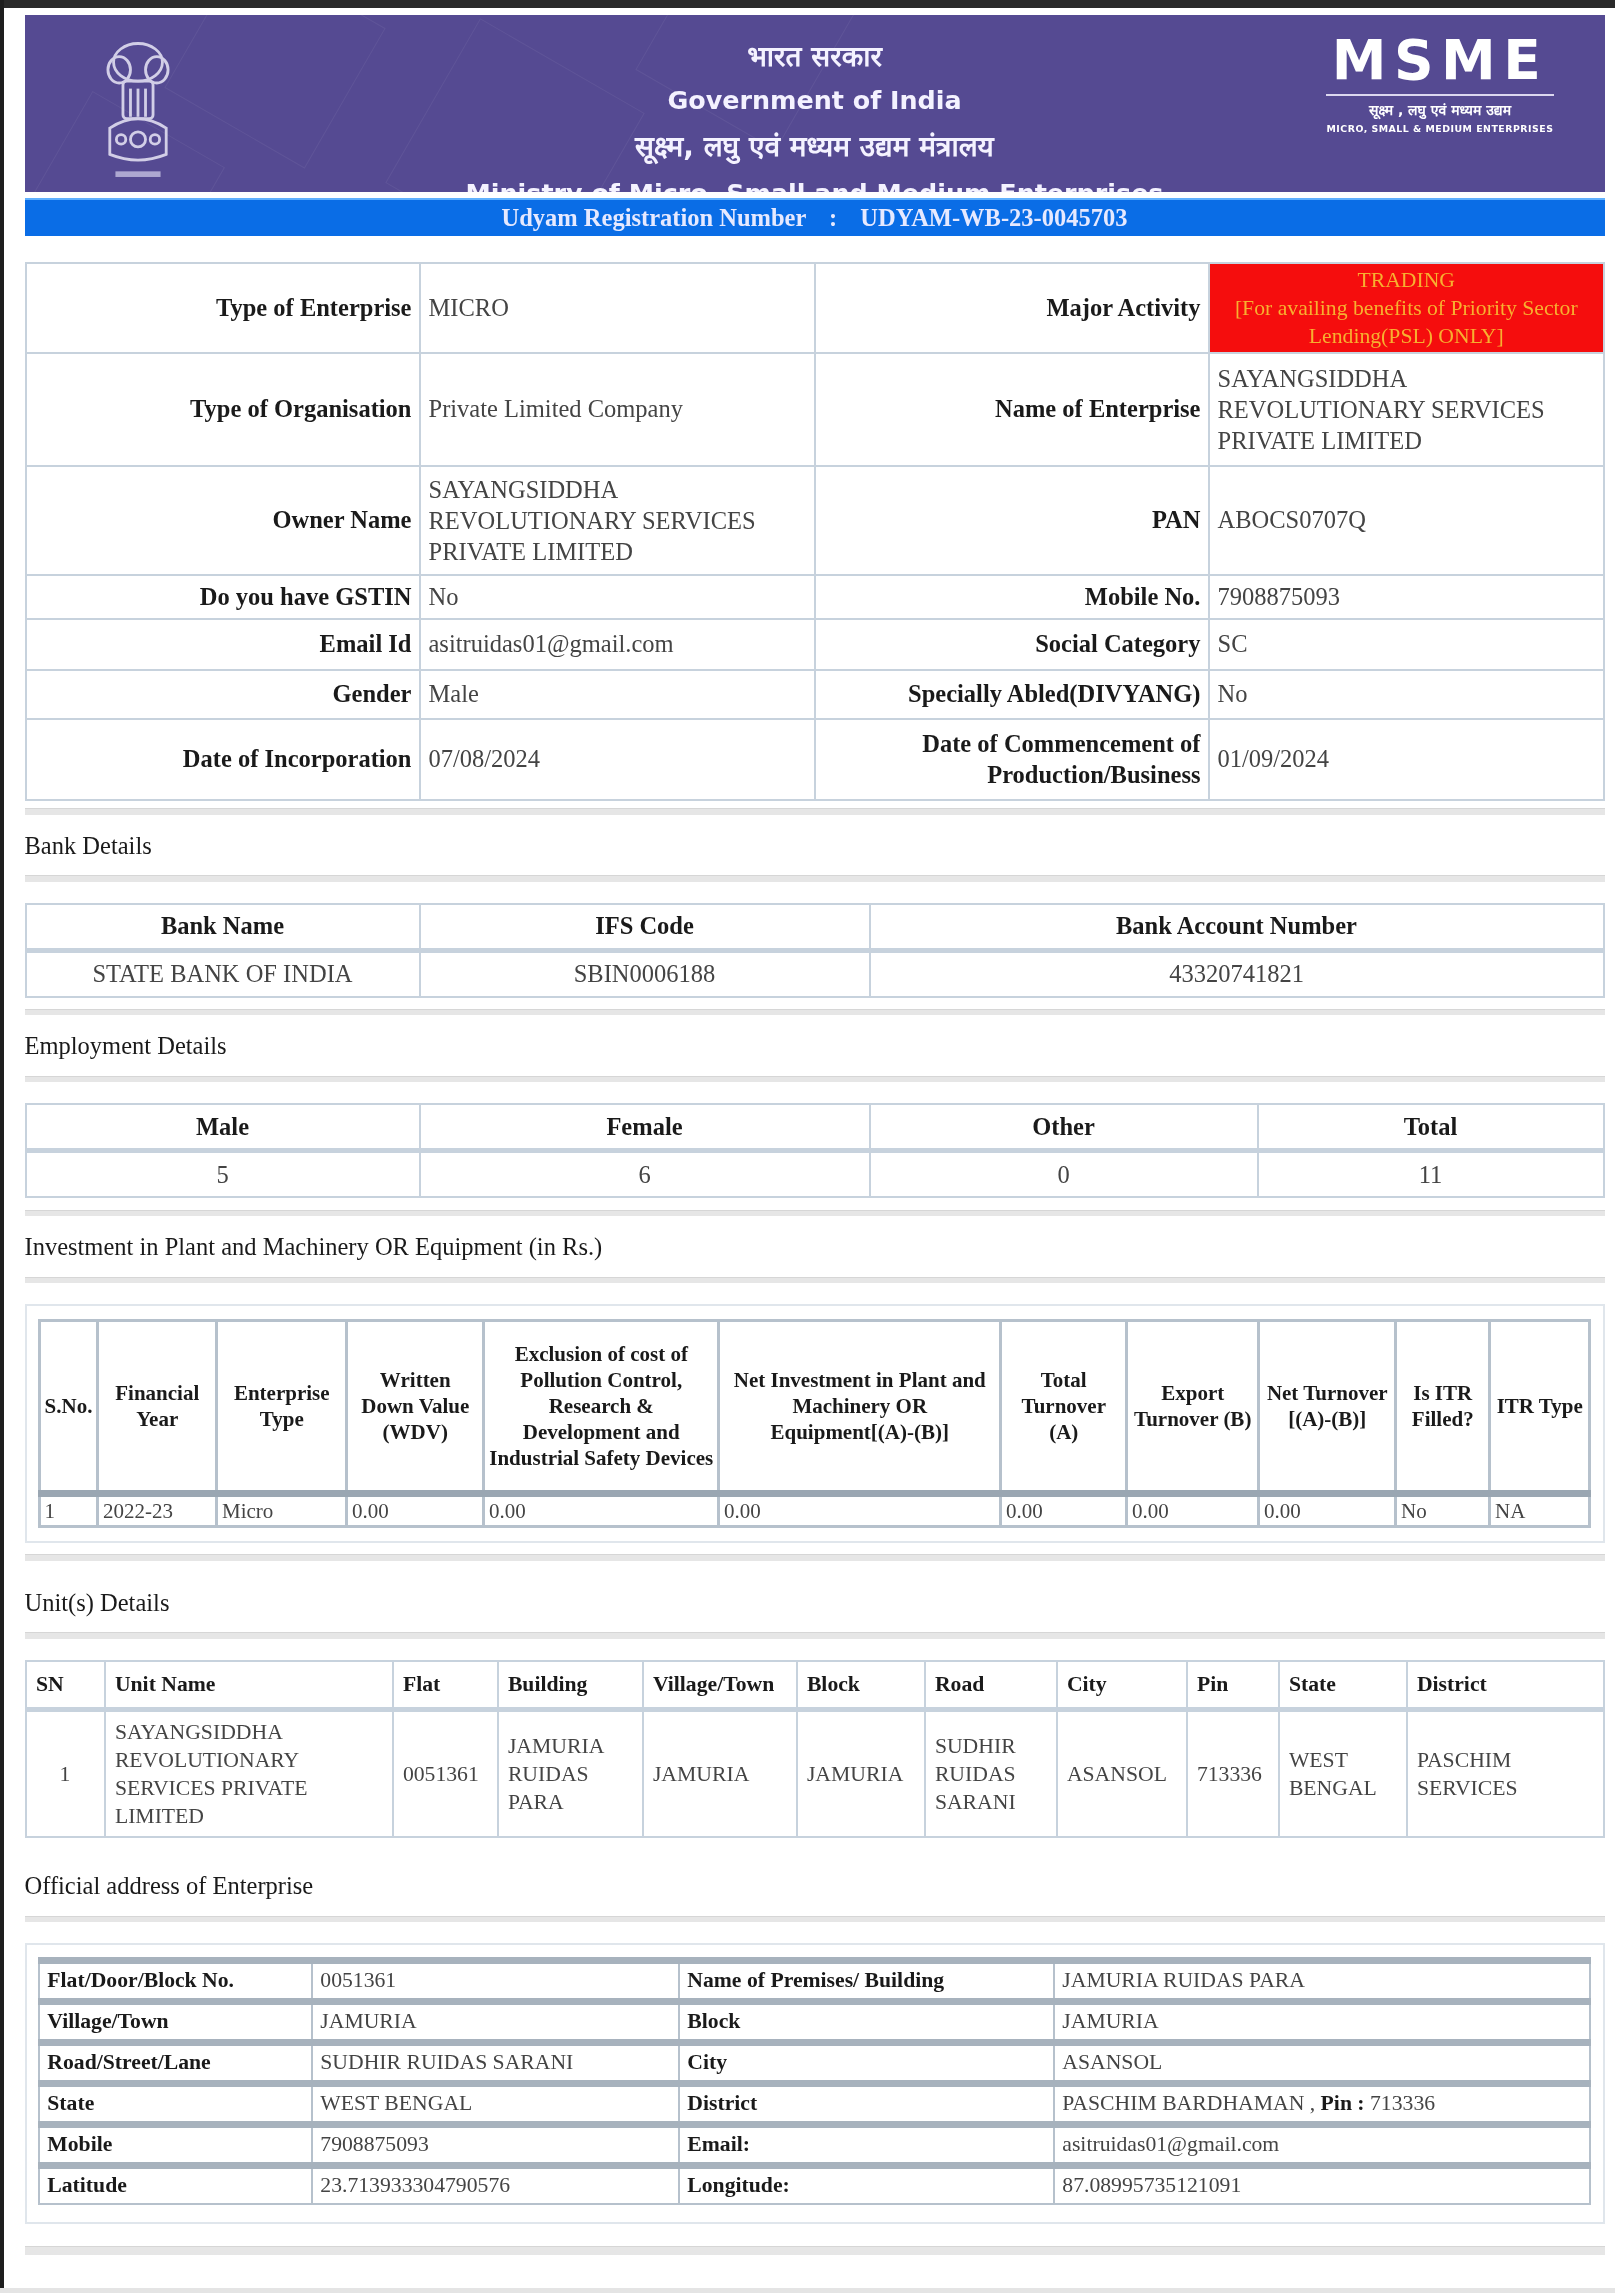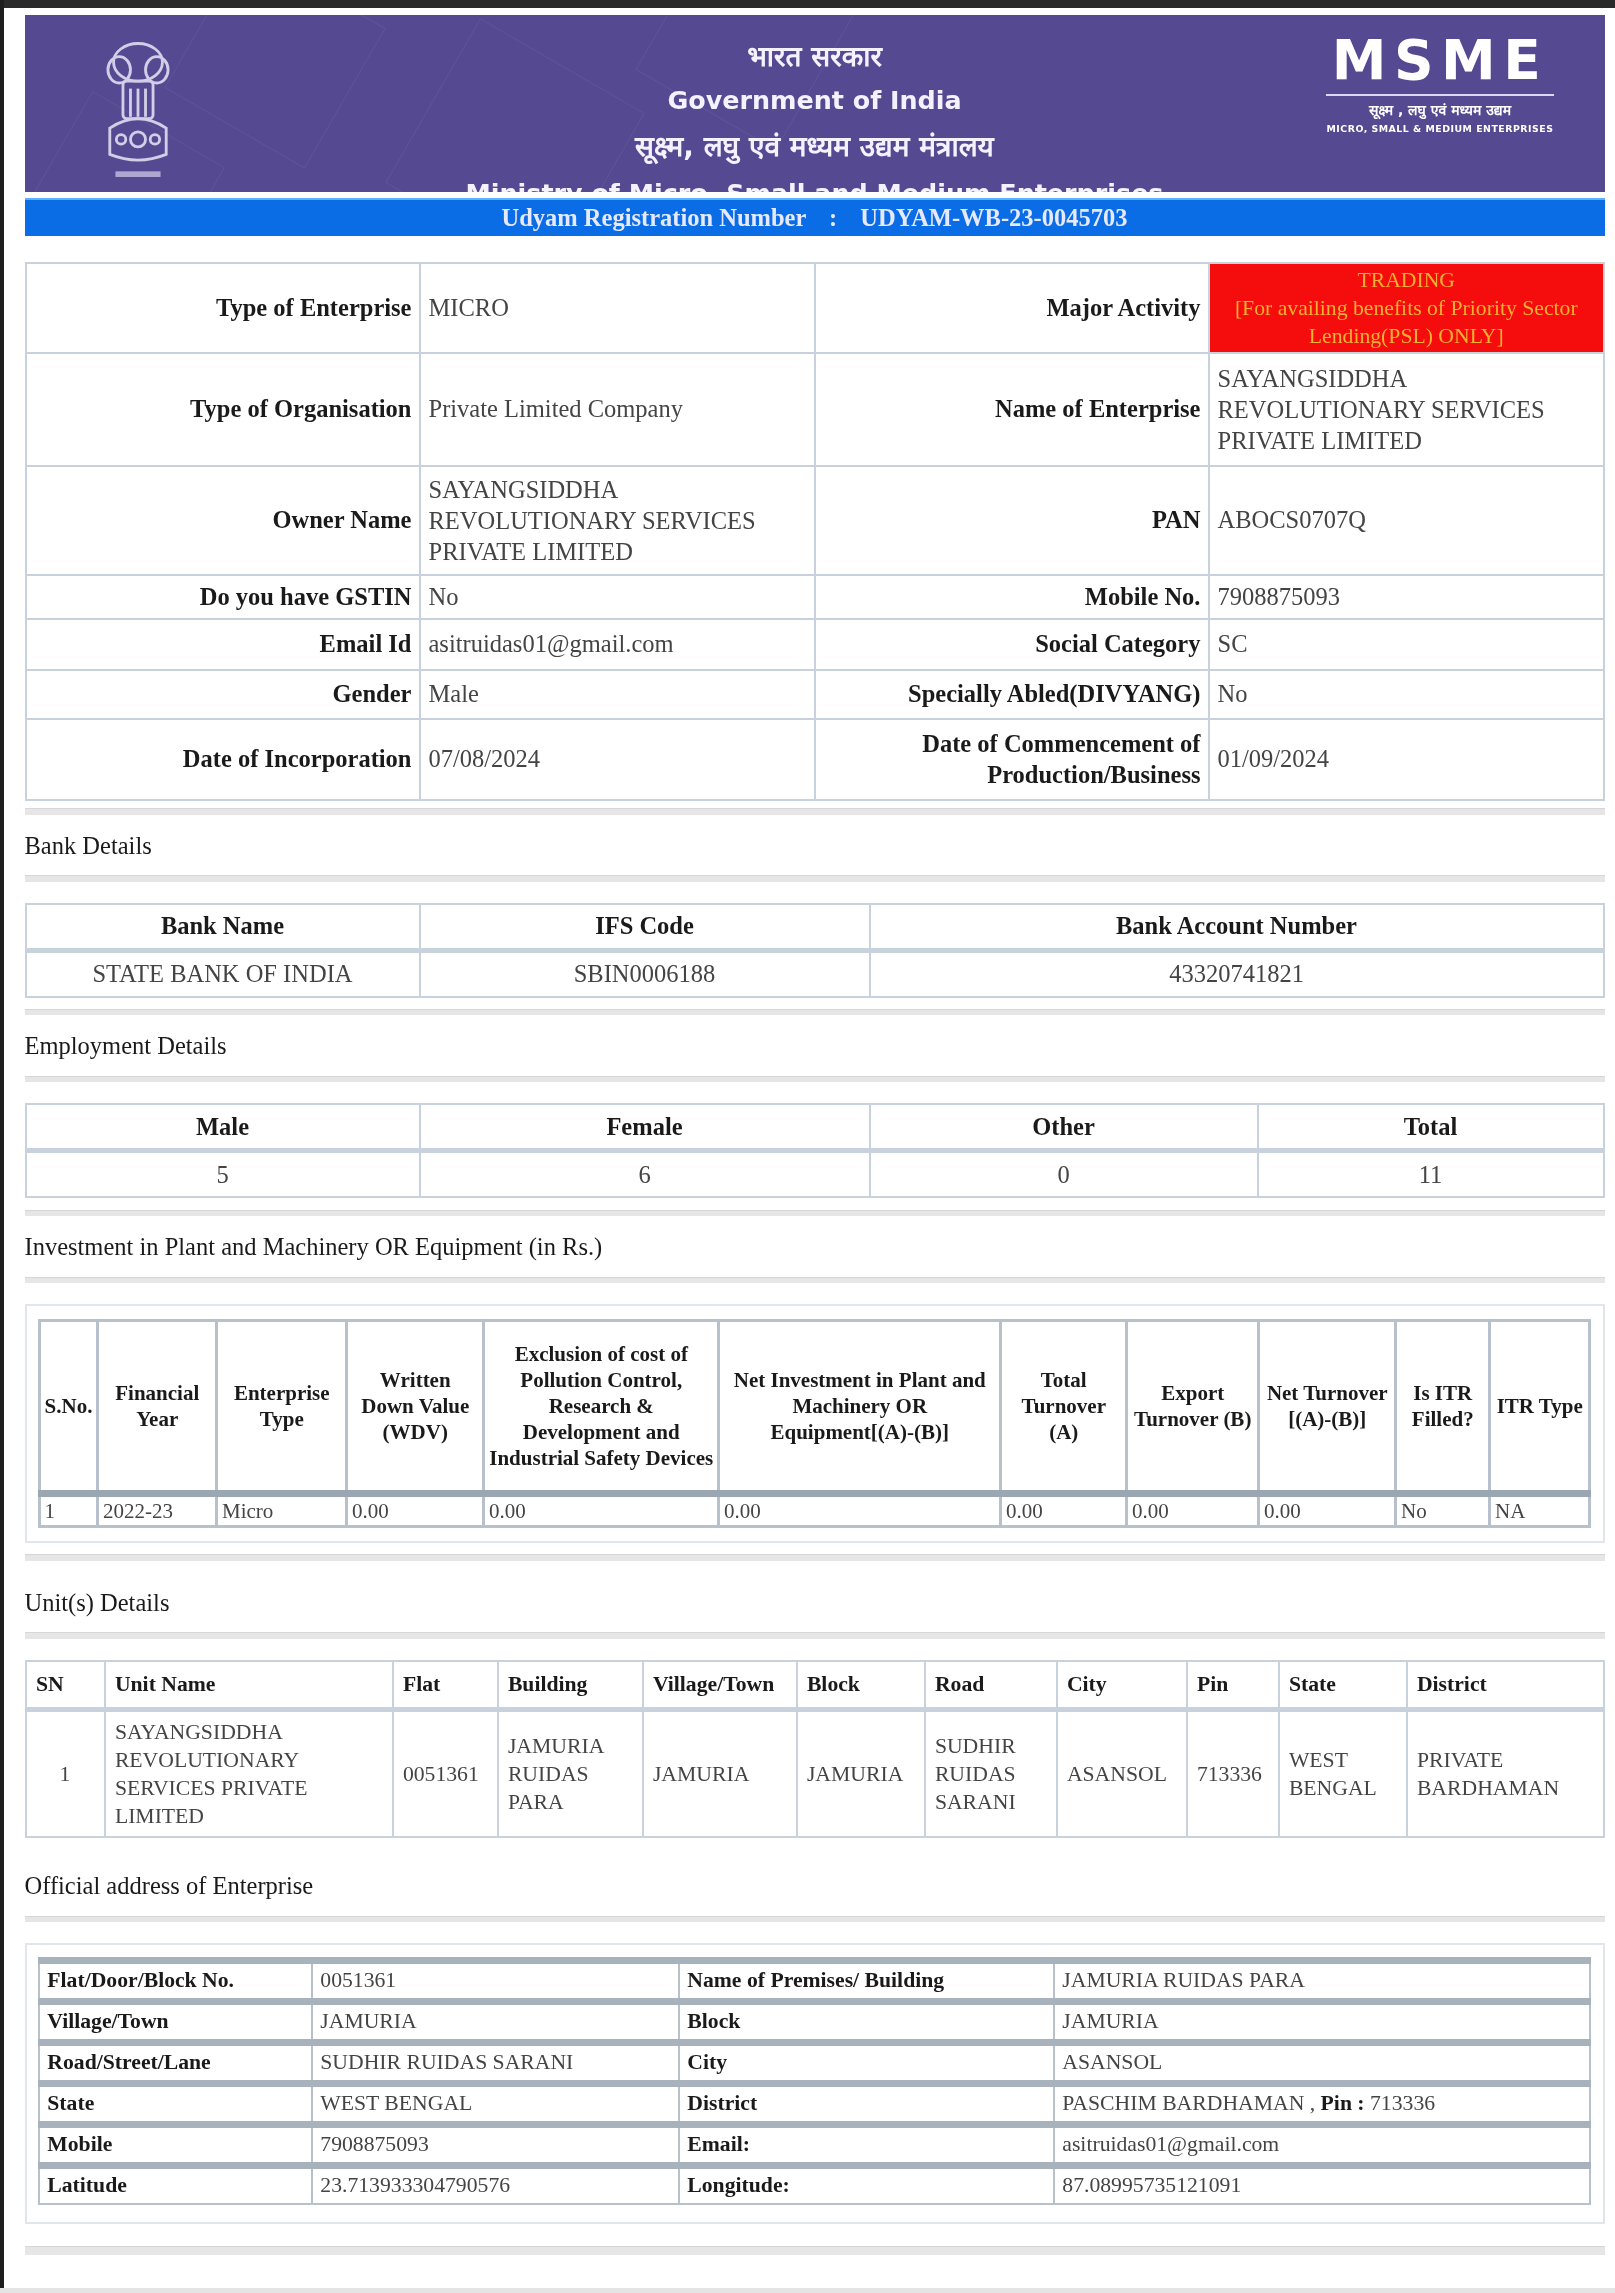--- a/index.html
+++ b/index.html
@@ -317,21 +317,21 @@
       <td style="text-align:center">1</td>
       <td>SAYANGSIDDHA REVOLUTIONARY SERVICES PRIVATE LIMITED</td>
       <td>0051361</td>
       <td>JAMURIA RUIDAS PARA</td>
       <td>JAMURIA</td>
       <td>JAMURIA</td>
       <td>SUDHIR RUIDAS SARANI</td>
       <td>ASANSOL</td>
       <td>713336</td>
       <td>WEST BENGAL</td>
-      <td>PRIVATE BARDHAMAN</td>
+      <td>PASCHIM SERVICES</td>
     </tr>
   </tbody>
     </table>
 
   <div class="section-title" style="margin-top:34px">Official address of Enterprise</div>
   <div class="section-rule"></div>
   <div class="addr-wrap">
     <table class="addr-table">
       <colgroup>
           <col style="width:273px">

